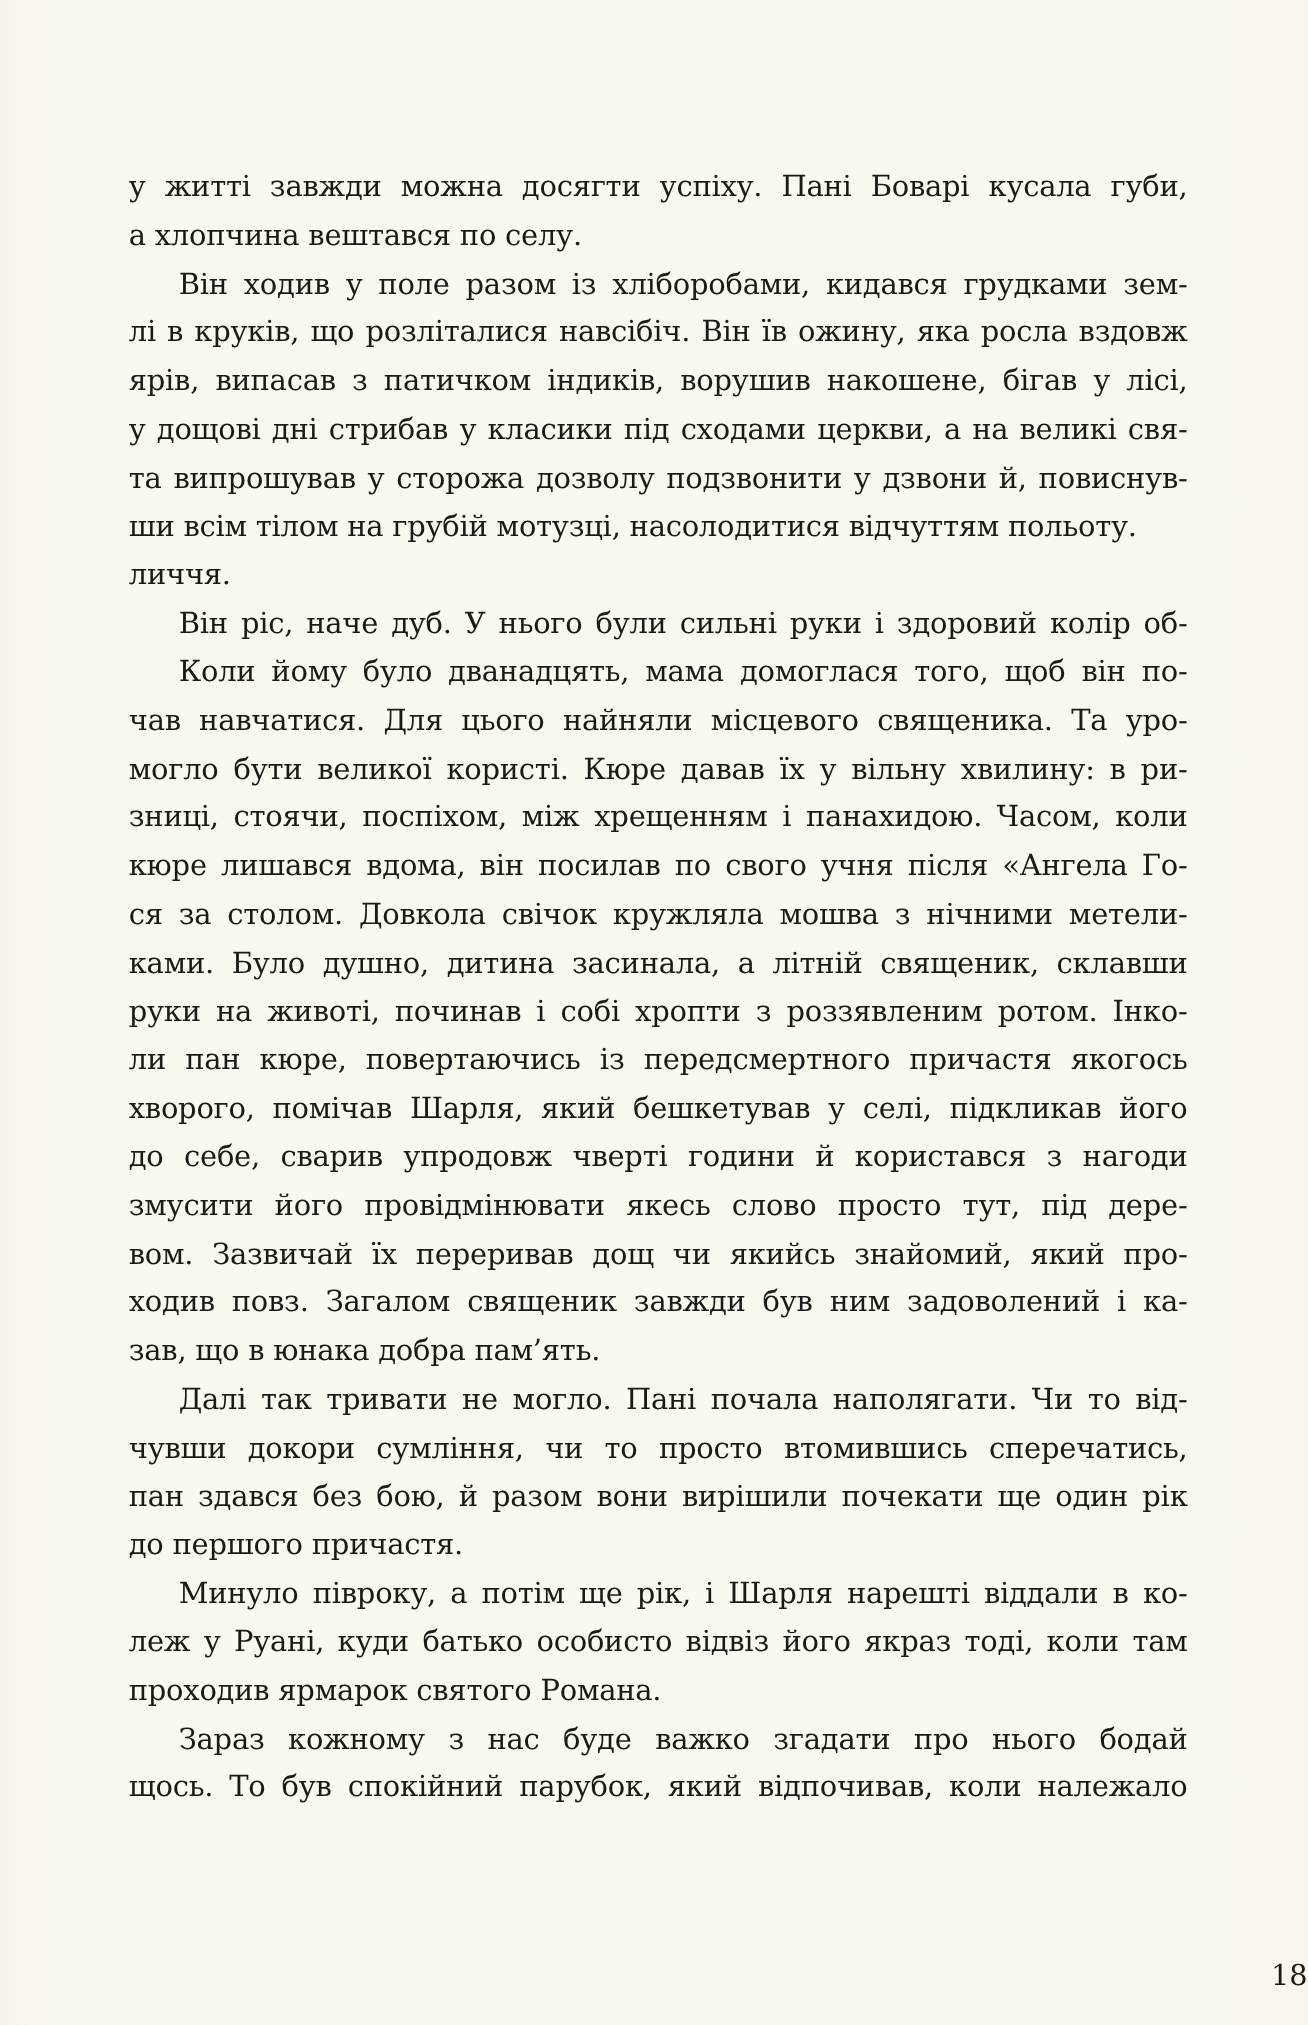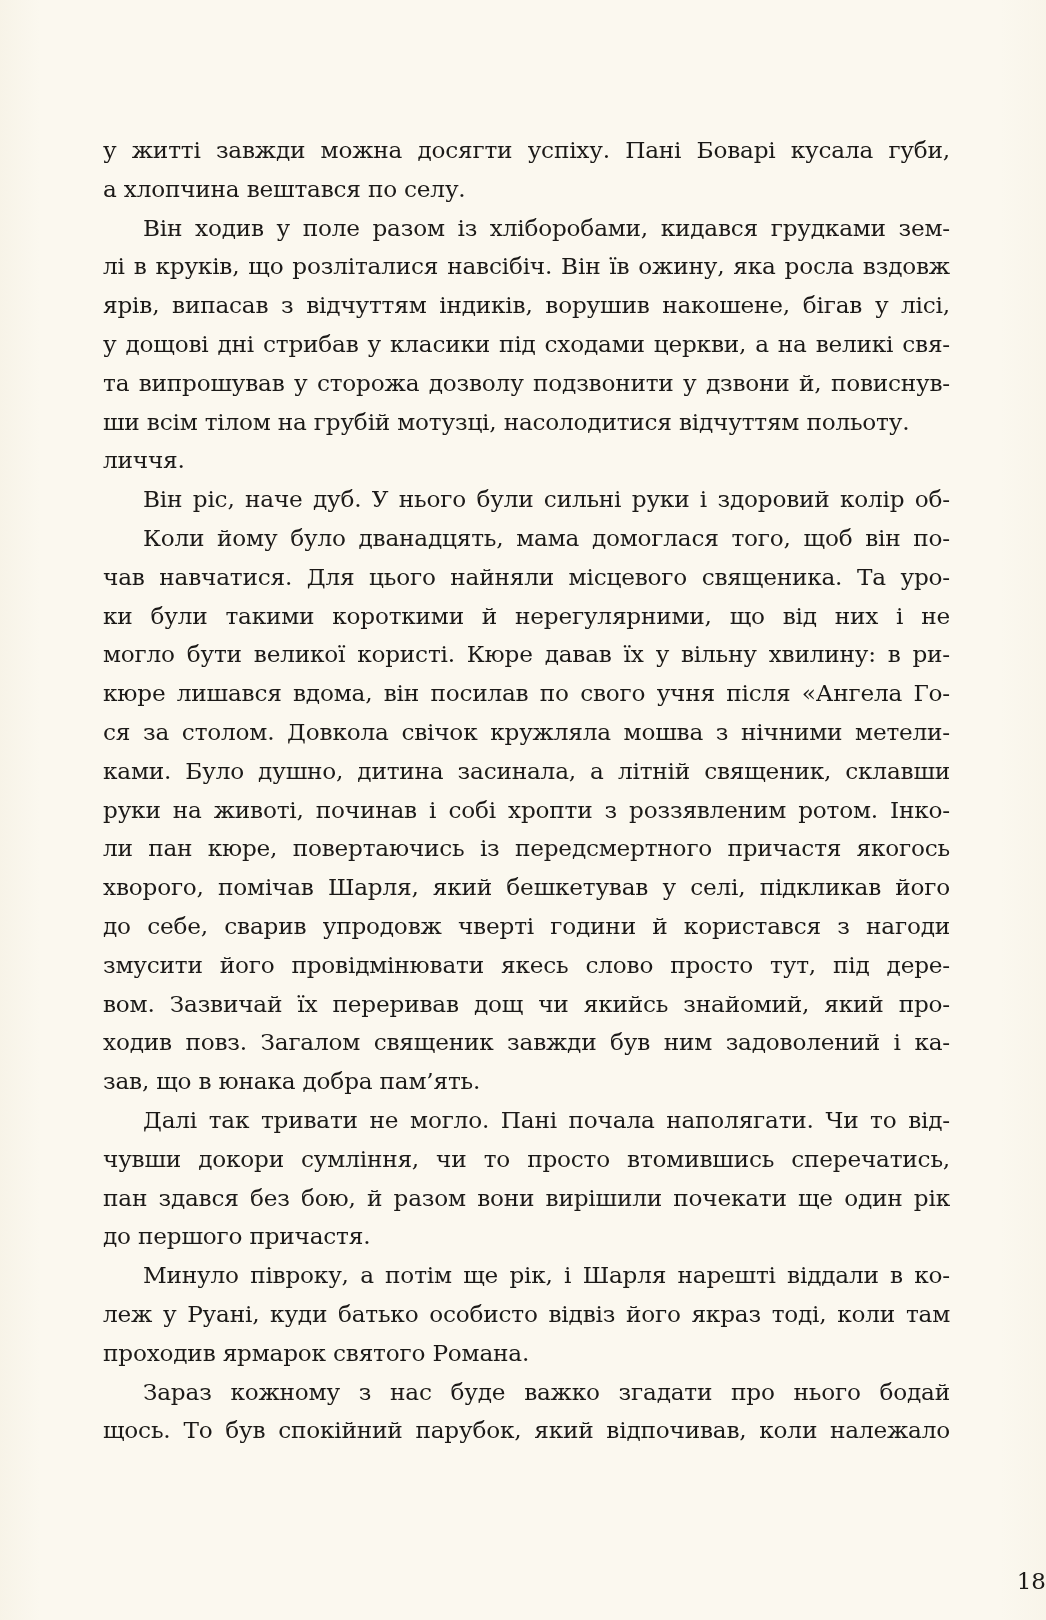--- a/index.html
+++ b/index.html
@@ -65,36 +65,36 @@
   <div class="text-block">
 
     <div>
       <span class="line">у житті завжди можна досягти успіху. Пані Боварі кусала губи,</span>
       <span class="line last">а хлопчина вештався по селу.</span>
     </div>
 
     <div>
       <span class="line indent">Він ходив у поле разом із хліборобами, кидався грудками зем-</span>
       <span class="line">лі в круків, що розліталися навсібіч. Він їв ожину, яка росла вздовж</span>
-      <span class="line">ярів, випасав з відчуттям індиків, ворушив накошене, бігав у лісі,</span>
+      <span class="line">ярів, випасав з патичком індиків, ворушив накошене, бігав у лісі,</span>
       <span class="line">у дощові дні стрибав у класики під сходами церкви, а на великі свя-</span>
       <span class="line">та випрошував у сторожа дозволу подзвонити у дзвони й, повиснув-</span>
       <span class="line last">ши всім тілом на грубій мотузці, насолодитися відчуттям польоту.</span>
     </div>
 
     <div>
       <span class="line last">личчя.</span>
       <span class="line indent">Він ріс, наче дуб. У нього були сильні руки і здоровий колір об-</span>
     </div>
 
     <div>
       <span class="line indent">Коли йому було дванадцять, мама домоглася того, щоб він по-</span>
       <span class="line">чав навчатися. Для цього найняли місцевого священика. Та уро-</span>
-      <span class="line">ки були такими короткими й нерегулярними, що від них і не</span>
       <span class="line">могло бути великої користі. Кюре давав їх у вільну хвилину: в ри-</span>
+      <span class="line">зниці, стоячи, поспіхом, між хрещенням і панахидою. Часом, коли</span>
       <span class="line">кюре лишався вдома, він посилав по свого учня після «Ангела Го-</span>
       <span class="line">ся за столом. Довкола свічок кружляла мошва з нічними метели-</span>
       <span class="line">ками. Було душно, дитина засинала, а літній священик, склавши</span>
       <span class="line">руки на животі, починав і собі хропти з роззявленим ротом. Інко-</span>
       <span class="line">ли пан кюре, повертаючись із передсмертного причастя якогось</span>
       <span class="line">хворого, помічав Шарля, який бешкетував у селі, підкликав його</span>
       <span class="line">до себе, сварив упродовж чверті години й користався з нагоди</span>
       <span class="line">змусити його провідмінювати якесь слово просто тут, під дере-</span>
       <span class="line">вом. Зазвичай їх переривав дощ чи якийсь знайомий, який про-</span>
       <span class="line">ходив повз. Загалом священик завжди був ним задоволений і ка-</span>

